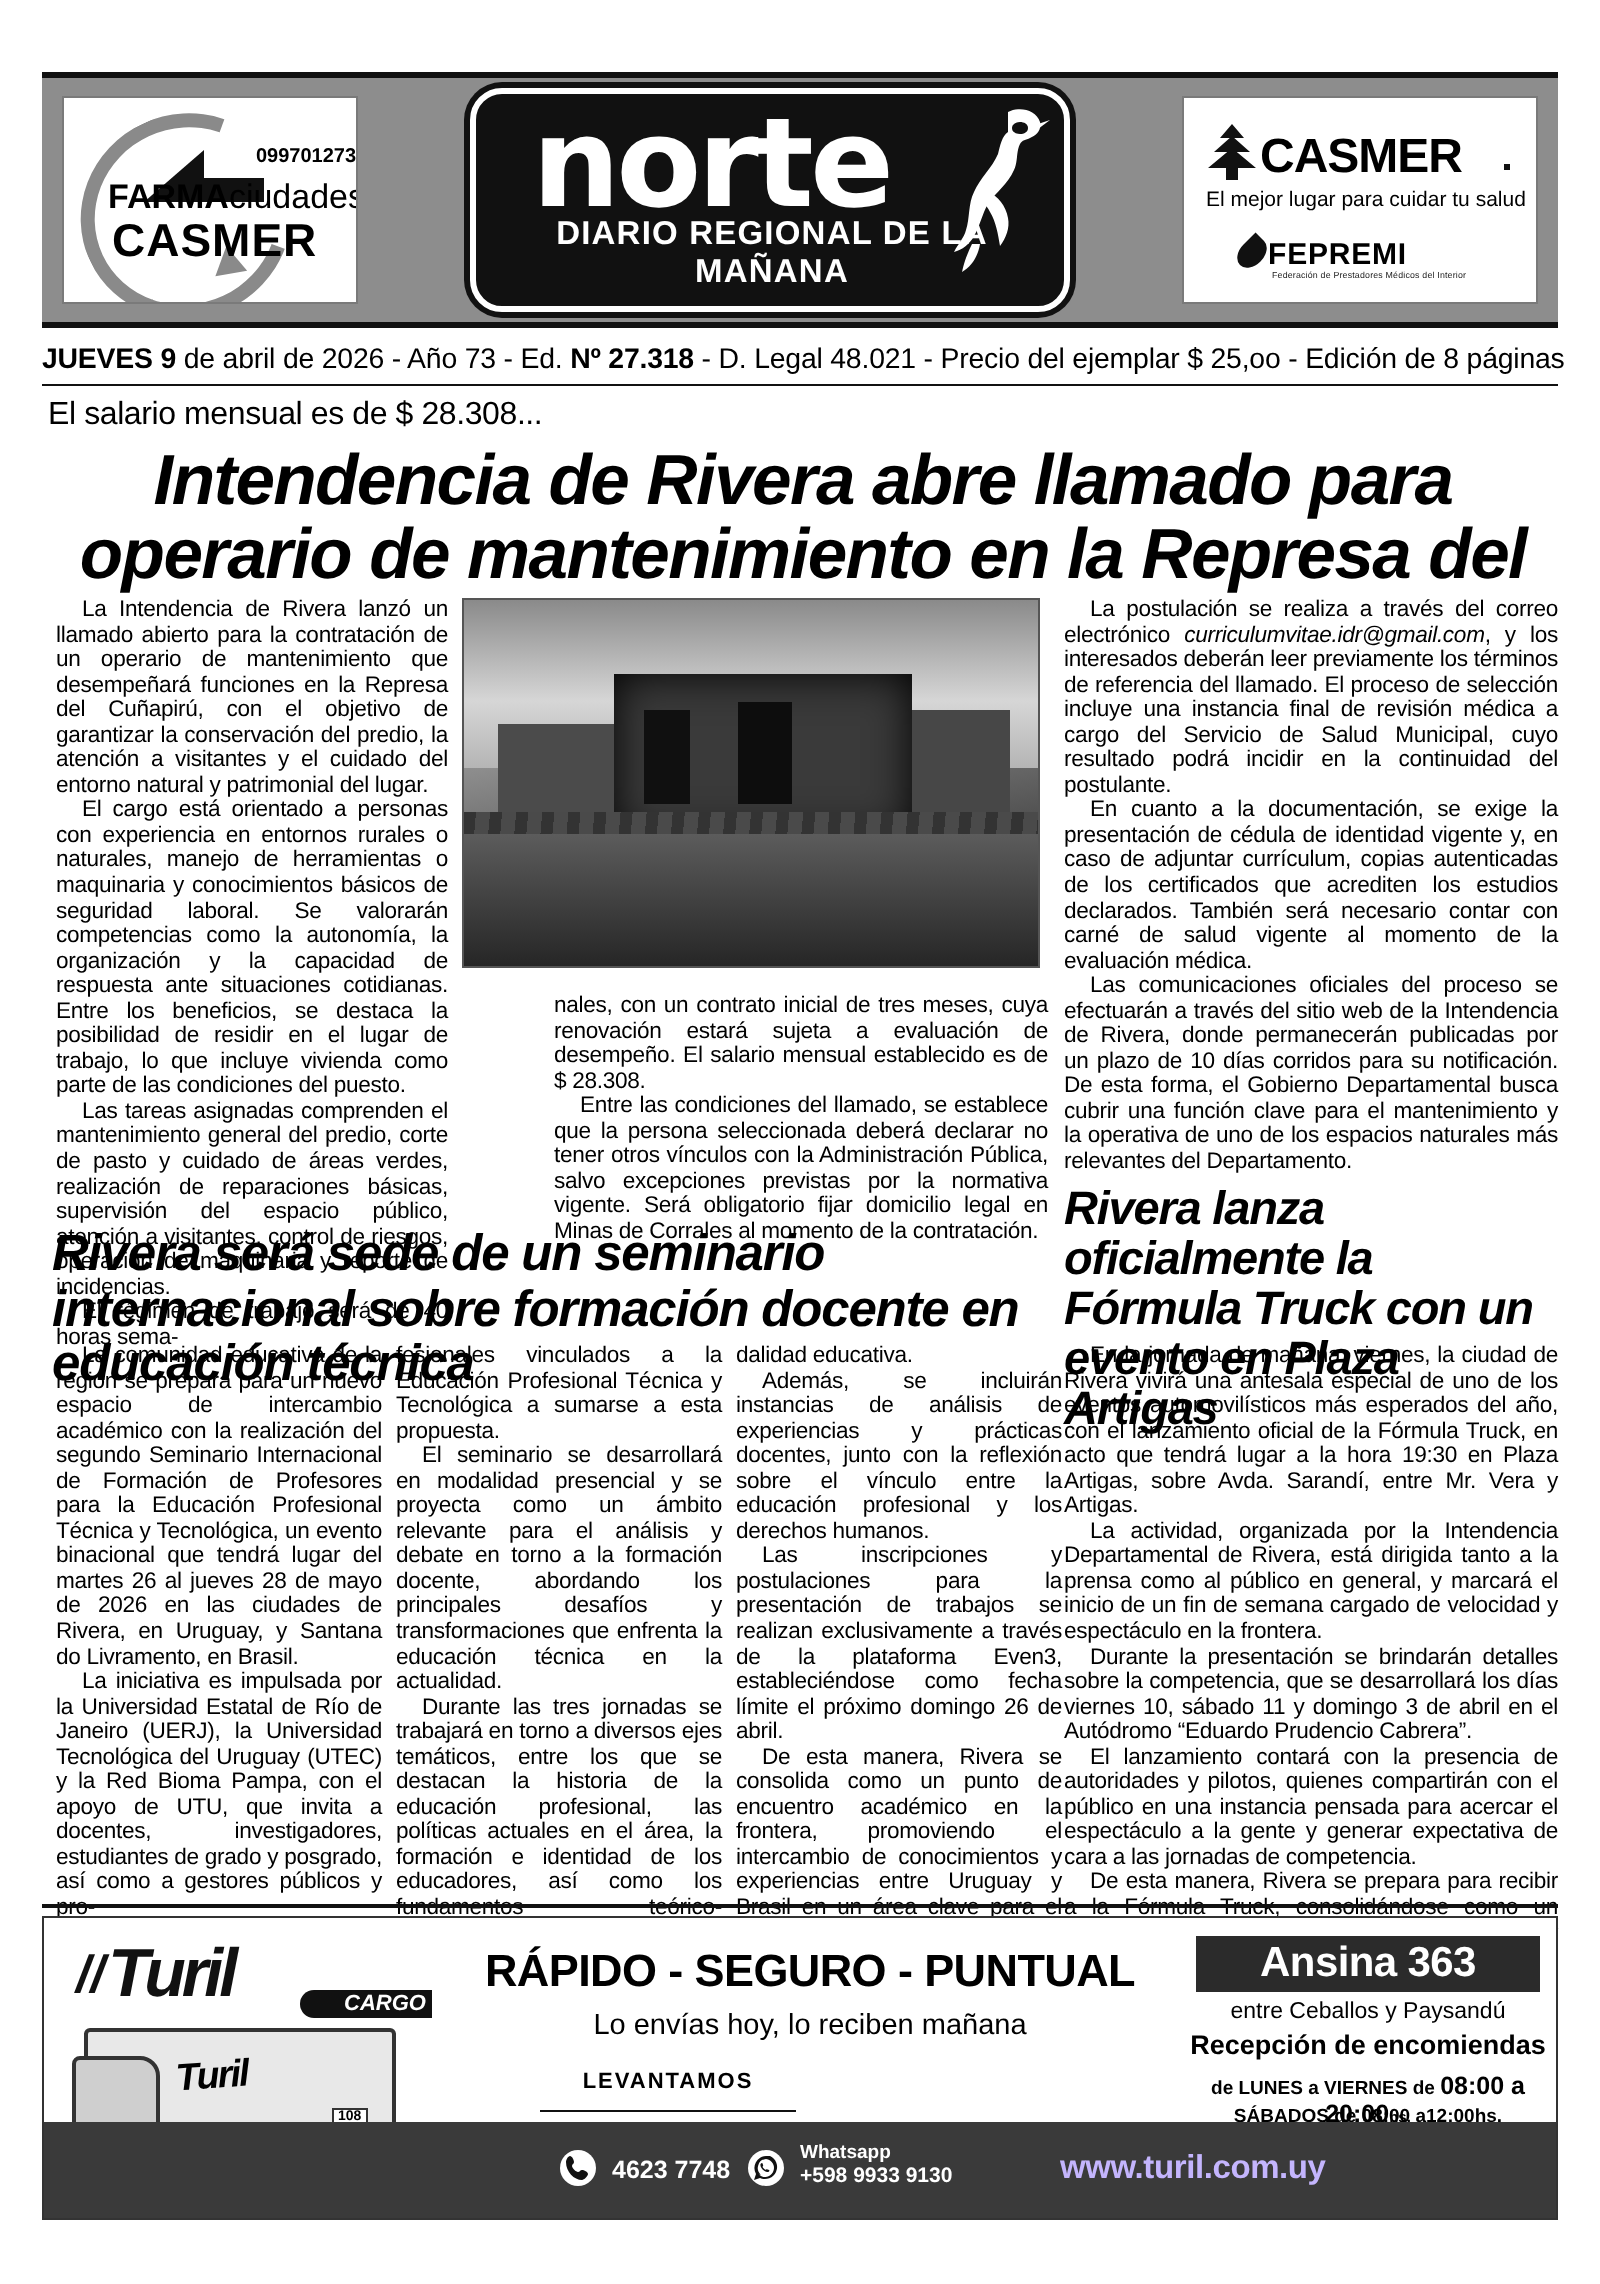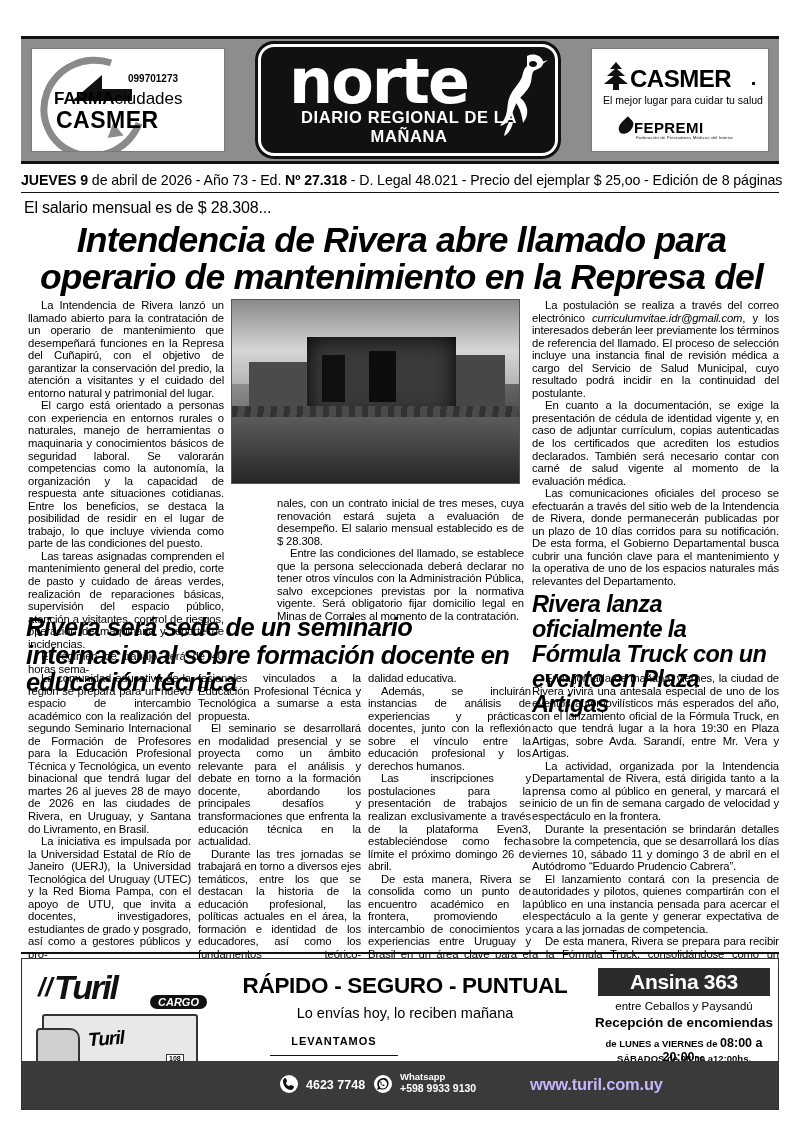--- a/index.html
+++ b/index.html
@@ -6,21 +6,21 @@
   body{width:800px;height:1142px;font-family:"Liberation Sans",sans-serif;color:#000;overflow:hidden;}
   .page{width:800px;height:1142px;position:relative;background:#fff;box-sizing:border-box;}
 
   
   .masthead{position:absolute;left:21px;top:36px;width:758px;height:128px;background:#8d8d8d;
             border-top:3px solid #111;border-bottom:3px solid #111;box-sizing:border-box;
             display:flex;align-items:center;justify-content:space-between;padding:0 10px;}
   .mh-box{background:#fff;border:1px solid #7a7a7a;box-sizing:border-box;}
 
   
-  .ad-farma{width:194px;height:104px;position:relative;overflow:hidden;}
+  .ad-farma{width:148px;height:104px;position:relative;overflow:hidden;}
   .farma-arc{position:absolute;left:8px;top:8px;width:92px;height:88px;border:7px solid #8a8a8a;
              border-right-color:transparent;border-radius:50%;transform:rotate(-25deg);}
   .farma-arrowhead{position:absolute;left:78px;top:76px;width:0;height:0;
              border-left:14px solid #8a8a8a;border-top:8px solid transparent;border-bottom:8px solid transparent;
              transform:rotate(20deg);}
   .farma-tri{position:absolute;left:40px;top:26px;width:0;height:0;border-left:30px solid transparent;
              border-bottom:26px solid #111;}
   .farma-tri2{position:absolute;left:70px;top:40px;width:30px;height:12px;background:#111;}
   .farma-num{position:absolute;left:96px;top:24px;font-size:10px;font-weight:bold;letter-spacing:0px;}
   .farma-l1{position:absolute;left:22px;top:40px;font-size:17px;font-weight:bold;white-space:nowrap;}
@@ -100,21 +100,21 @@
   .rule-bottom{position:absolute;left:21px;top:952px;width:758px;height:2px;background:#111;}
 
   
   .ad{position:absolute;left:21px;top:958px;width:758px;height:152px;border:1px solid #333;
       background:#fff;box-sizing:border-box;overflow:hidden;}
   .ad-truckbox{position:absolute;left:4px;top:3px;width:190px;height:146px;overflow:hidden;}
   .turil-word{position:absolute;left:28px;top:6px;font-size:34px;font-weight:bold;font-style:italic;
               letter-spacing:-2px;color:#111;}
   .turil-slash{position:absolute;left:12px;top:10px;font-size:26px;font-weight:bold;font-style:italic;color:#111;}
   .cargo-badge{position:absolute;left:124px;top:33px;background:#111;color:#fff;font-size:11px;
-               font-weight:bold;padding:1px 8px;border-radius:8px;font-style:italic;}
+               font-weight:bold;padding:1px 22px;border-radius:8px;font-style:italic;}
   .truck-body{position:absolute;left:16px;top:52px;width:152px;height:56px;background:#e8e8e8;
               border:2px solid #333;border-radius:3px;}
   .truck-cab{position:absolute;left:10px;top:66px;width:40px;height:42px;background:#cfcfcf;
              border:2px solid #333;border-radius:4px 10px 3px 3px;}
   .truck-turil{position:absolute;left:62px;top:66px;font-size:19px;font-weight:bold;font-style:italic;
                letter-spacing:-1px;transform:rotate(-4deg);}
   .wheel{position:absolute;bottom:8px;width:22px;height:22px;background:#1a1a1a;border-radius:50%;
          border:4px solid #4a4a4a;box-sizing:border-box;}
   .w1{left:26px;} .w2{left:104px;} .w3{left:132px;}
   .truck-num{position:absolute;left:140px;top:92px;font-size:7px;font-weight:bold;background:#fff;

